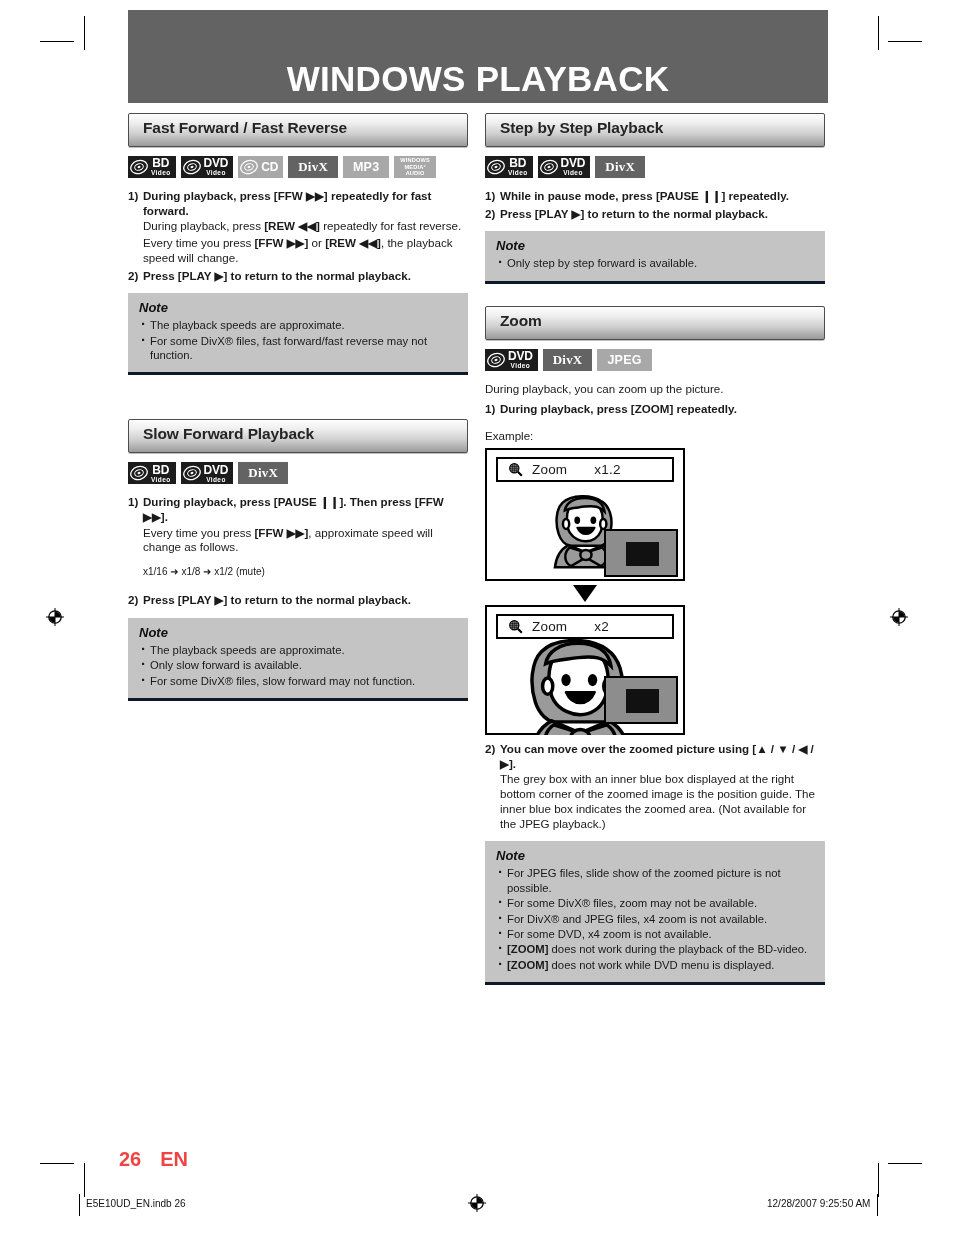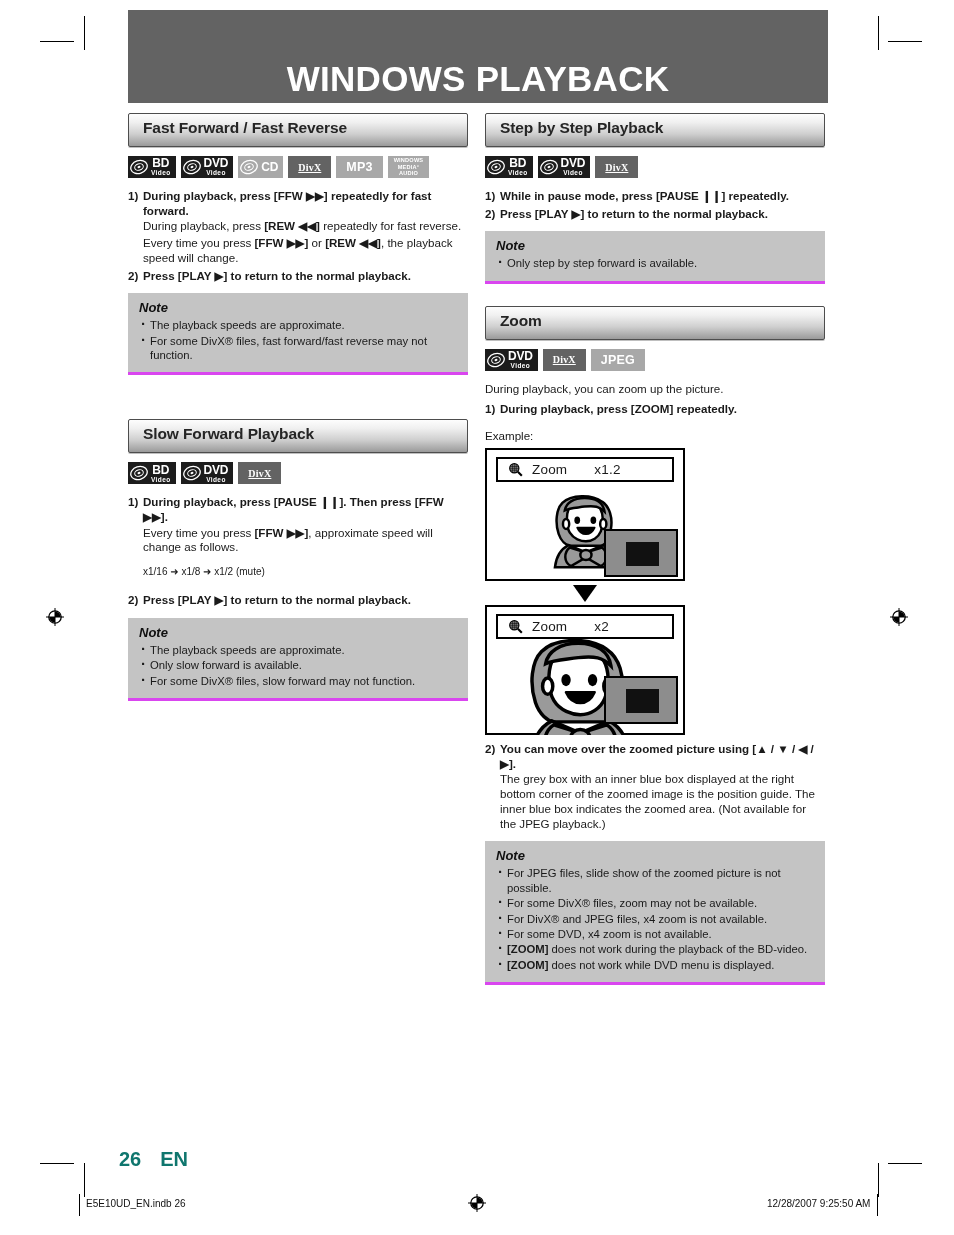--- a/index.html
+++ b/index.html
@@ -123,21 +123,21 @@
     line-height: 1;
     align-items: center;
   }
   .badge-stack .b-main { font-size: 12px; letter-spacing: -0.2px; }
   .badge-stack .b-sub  { font-size: 6.5px; letter-spacing: 0.4px; margin-top: 1px; }
 
   .badge-txt {
     padding: 0 10px;
     font-size: 12.5px;
   }
-  .badge-txt.serif { font-family: "Liberation Serif", serif; font-size: 10px; text-decoration: underline; }
+  .badge-txt.serif { font-family: "Liberation Serif", serif; font-size: 13px; }
   .badge-wma {
     padding: 0 6px;
     font-size: 5.6px;
     line-height: 6.4px;
     text-align: center;
     letter-spacing: 0.2px;
   }
 
   
   .step {
@@ -165,21 +165,21 @@
     margin: 9px 0 0 15px;
   }
 
   .spacer-sm { height: 7px; }
   .spacer-md { height: 14px; }
   .spacer-lg { height: 22px; }
 
   
   .note {
     background: #c4c4c4;
-    border-bottom: 3px solid #d946ef;
+    border-bottom: 3px solid #0f172a;
     padding: 7px 11px 9px 11px;
     margin-top: 10px;
   }
   .note-title {
     font-size: 13px;
     font-weight: bold;
     font-style: italic;
     margin-bottom: 3px;
     color: #111;
   }
@@ -236,21 +236,21 @@
     padding: 2px 0 2px 0;
   }
 
   
   .pagenum {
     position: absolute;
     left: 119px;
     top: 1148px;
     font-size: 20px;
     font-weight: bold;
-    color: #0f766e;
+    color: #ef4444;
   }
   .pagenum .en { margin-left: 19px; }
 
   
   .slug {
     position: absolute;
     top: 1198px;
     font-size: 10px;
     color: #111;
     font-family: "Liberation Sans", sans-serif;

